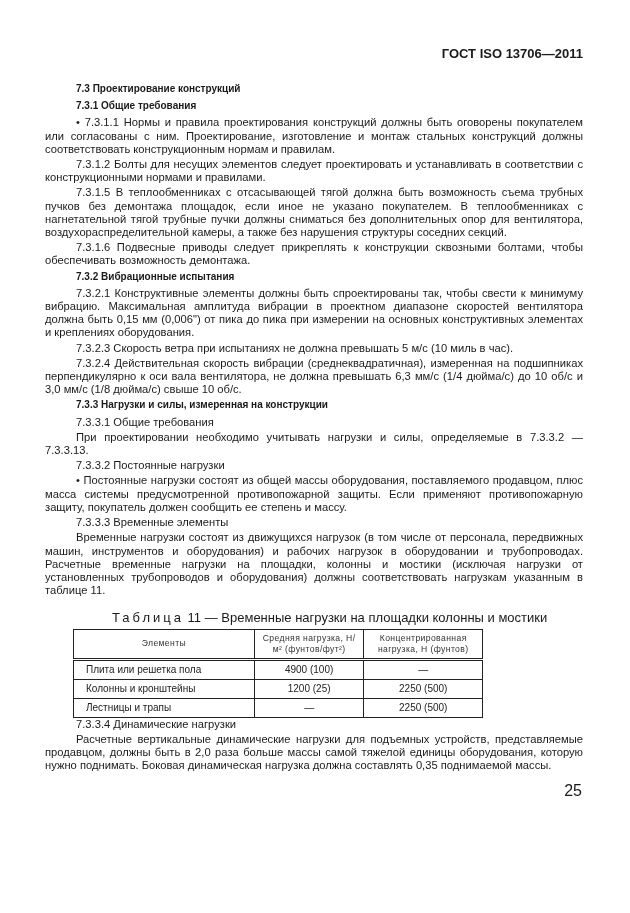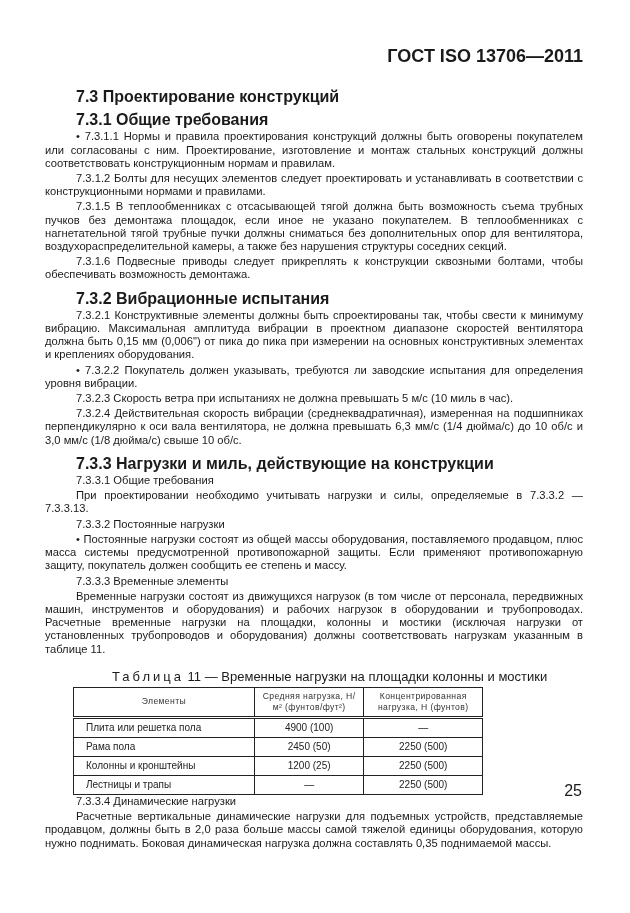--- a/index.html
+++ b/index.html
@@ -1,22 +1,22 @@
 <!DOCTYPE html>
 <html><head>
 <meta charset="utf-8">
 <style>
   html, body { margin: 0; padding: 0; background: #ffffff; }
   body { width: 630px; height: 913px; position: relative; overflow: hidden;
          font-family: "Liberation Sans", sans-serif; color: #1a1a1a; }
   .page-header { position: absolute; top: 46px; right: 47px; font-weight: bold;
-                 font-size: 18px; letter-spacing: 0; }
+                 font-size: 13px; letter-spacing: 0; }
   .content { position: absolute; left: 45px; top: 80px; width: 538px;
              font-size: 11.2px; line-height: 13.2px; }
-  .h { font-weight: bold; padding-left: 31px; margin: 10px 0 4px 0; font-size: 16px; }
+  .h { font-weight: bold; padding-left: 31px; margin: 2px 0 4px 0; font-size: 10px; }
   .p { text-indent: 31px; text-align: justify; margin: 0 0 2px 0; }
   .sub { padding-left: 31px; margin: 0 0 2px 0; }
   .cap { margin: 14px 0 4px 0; padding-left: 67px; font-size: 13px; }
   .cap .sp { letter-spacing: 3px; }
   table.t { margin-left: 28px; border-collapse: collapse; font-size: 10px;
             width: 410px; border: 1.3px solid #222; }
   table.t th { font-weight: normal; font-size: 8.6px; color: #333; letter-spacing: 0.4px;
                text-align: center; padding: 3px 4px; line-height: 11px;
                border-left: 1.3px solid #222; border-bottom: 3px double #222; height: 22px; }
   table.t th:first-child { border-left: none; }
@@ -36,25 +36,24 @@
 <div class="content">
   <div class="h">7.3 Проектирование конструкций</div>
   <div class="h">7.3.1 Общие требования</div>
   <p class="p">• 7.3.1.1 Нормы и правила проектирования конструкций должны быть оговорены покупателем или согласованы с ним. Проектирование, изготовление и монтаж стальных конструкций должны соответствовать конструкционным нормам и правилам.</p>
   <p class="p">7.3.1.2 Болты для несущих элементов следует проектировать и устанавливать в соответствии с конструкционными нормами и правилами.</p>
   <p class="p">7.3.1.5 В теплообменниках с отсасывающей тягой должна быть возможность съема трубных пучков без демонтажа площадок, если иное не указано покупателем. В теплообменниках с нагнетательной тягой трубные пучки должны сниматься без дополнительных опор для вентилятора, воздухораспределительной камеры, а также без нарушения структуры соседних секций.</p>
   <p class="p">7.3.1.6 Подвесные приводы следует прикреплять к конструкции сквозными болтами, чтобы обеспечивать возможность демонтажа.</p>
 
   <div class="h">7.3.2 Вибрационные испытания</div>
   <p class="p">7.3.2.1 Конструктивные элементы должны быть спроектированы так, чтобы свести к минимуму вибрацию. Максимальная амплитуда вибрации в проектном диапазоне скоростей вентилятора должна быть 0,15 мм (0,006") от пика до пика при измерении на основных конструктивных элементах и креплениях оборудования.</p>
-  <p class="p">• 7.3.2.2 Покупатель должен указывать, требуются ли заводские испытания для определения уровня вибрации.</p>
   <p class="p">7.3.2.3 Скорость ветра при испытаниях не должна превышать 5 м/с (10 миль в час).</p>
   <p class="p">7.3.2.4 Действительная скорость вибрации (среднеквадратичная), измеренная на подшипниках перпендикулярно к оси вала вентилятора, не должна превышать 6,3 мм/с (1/4 дюйма/с) до 10 об/с и 3,0 мм/с (1/8 дюйма/с) свыше 10 об/с.</p>
 
-  <div class="h">7.3.3 Нагрузки и миль, действующие на конструкции</div>
+  <div class="h">7.3.3 Нагрузки и силы, измеренная на конструкции</div>
   <div class="sub">7.3.3.1 Общие требования</div>
   <p class="p">При проектировании необходимо учитывать нагрузки и силы, определяемые в 7.3.3.2 — 7.3.3.13.</p>
   <div class="sub">7.3.3.2 Постоянные нагрузки</div>
   <p class="p">• Постоянные нагрузки состоят из общей массы оборудования, поставляемого продавцом, плюс масса системы предусмотренной противопожарной защиты. Если применяют противопожарную защиту, покупатель должен сообщить ее степень и массу.</p>
   <div class="sub">7.3.3.3 Временные элементы</div>
   <p class="p">Временные нагрузки состоят из движущихся нагрузок (в том числе от персонала, передвижных машин, инструментов и оборудования) и рабочих нагрузок в оборудовании и трубопроводах. Расчетные временные нагрузки на площадки, колонны и мостики (исключая нагрузки от установленных трубопроводов и оборудования) должны соответствовать нагрузкам указанным в таблице 11.</p>
 
   <div class="cap"><span class="sp">Таблица</span><span> 11 — Временные нагрузки на площадки колонны и мостики</span></div>
   <table class="t">
     <tbody>
@@ -62,25 +61,20 @@
       <th class="col1">Элементы</th>
       <th class="col2">Средняя нагрузка, Н/м² (фунтов/фут²)</th>
       <th class="col3">Концентрированная нагрузка, Н (фунтов)</th>
     </tr>
     <tr>
       <td>Плита или решетка пола</td>
       <td class="c">4900 (100)</td>
       <td class="c">—</td>
     </tr>
     <tr>
-      <td>Рама пола</td>
-      <td class="c">2450 (50)</td>
-      <td class="c">2250 (500)</td>
-    </tr>
-    <tr>
       <td>Колонны и кронштейны</td>
       <td class="c">1200 (25)</td>
       <td class="c">2250 (500)</td>
     </tr>
     <tr>
       <td>Лестницы и трапы</td>
       <td class="c">—</td>
       <td class="c">2250 (500)</td>
     </tr>
   </tbody>

